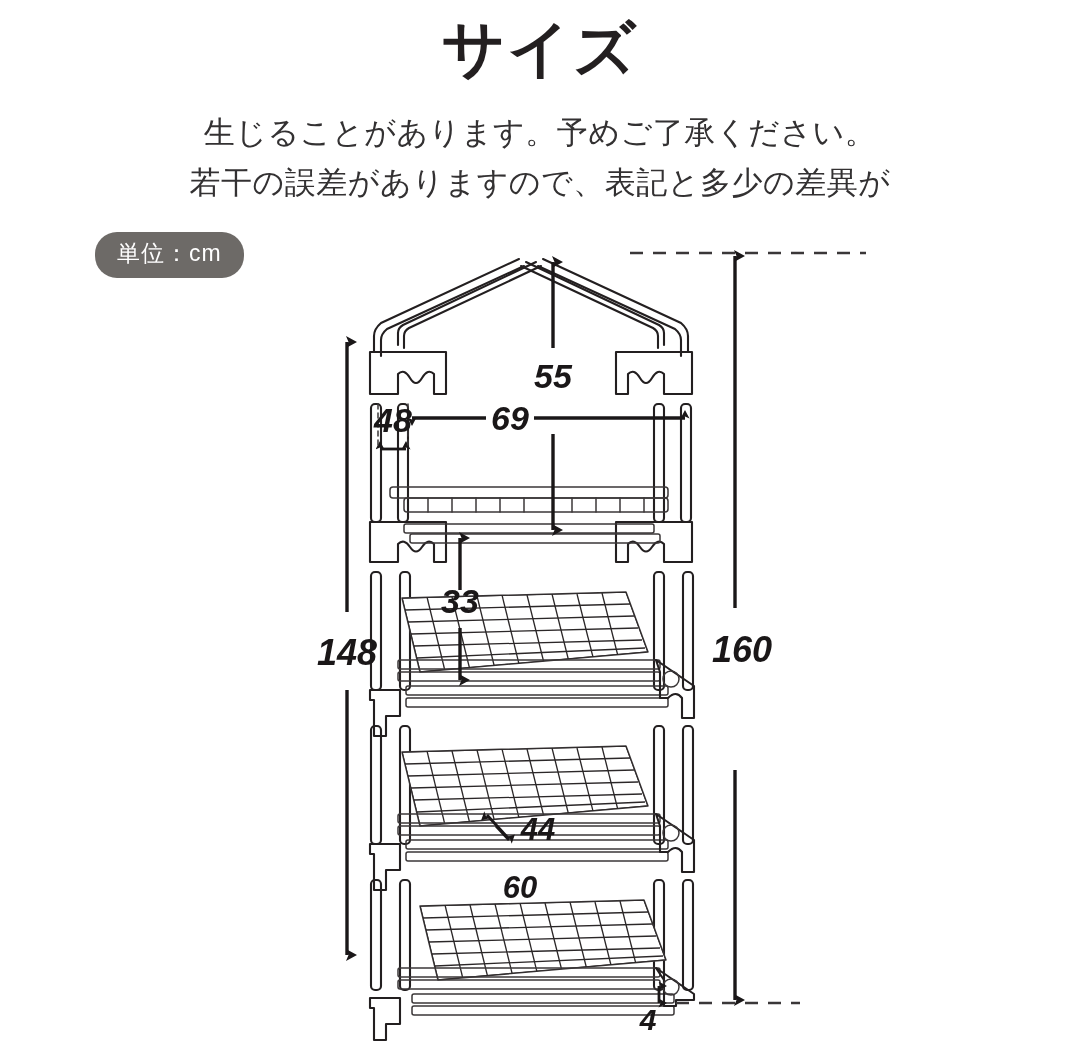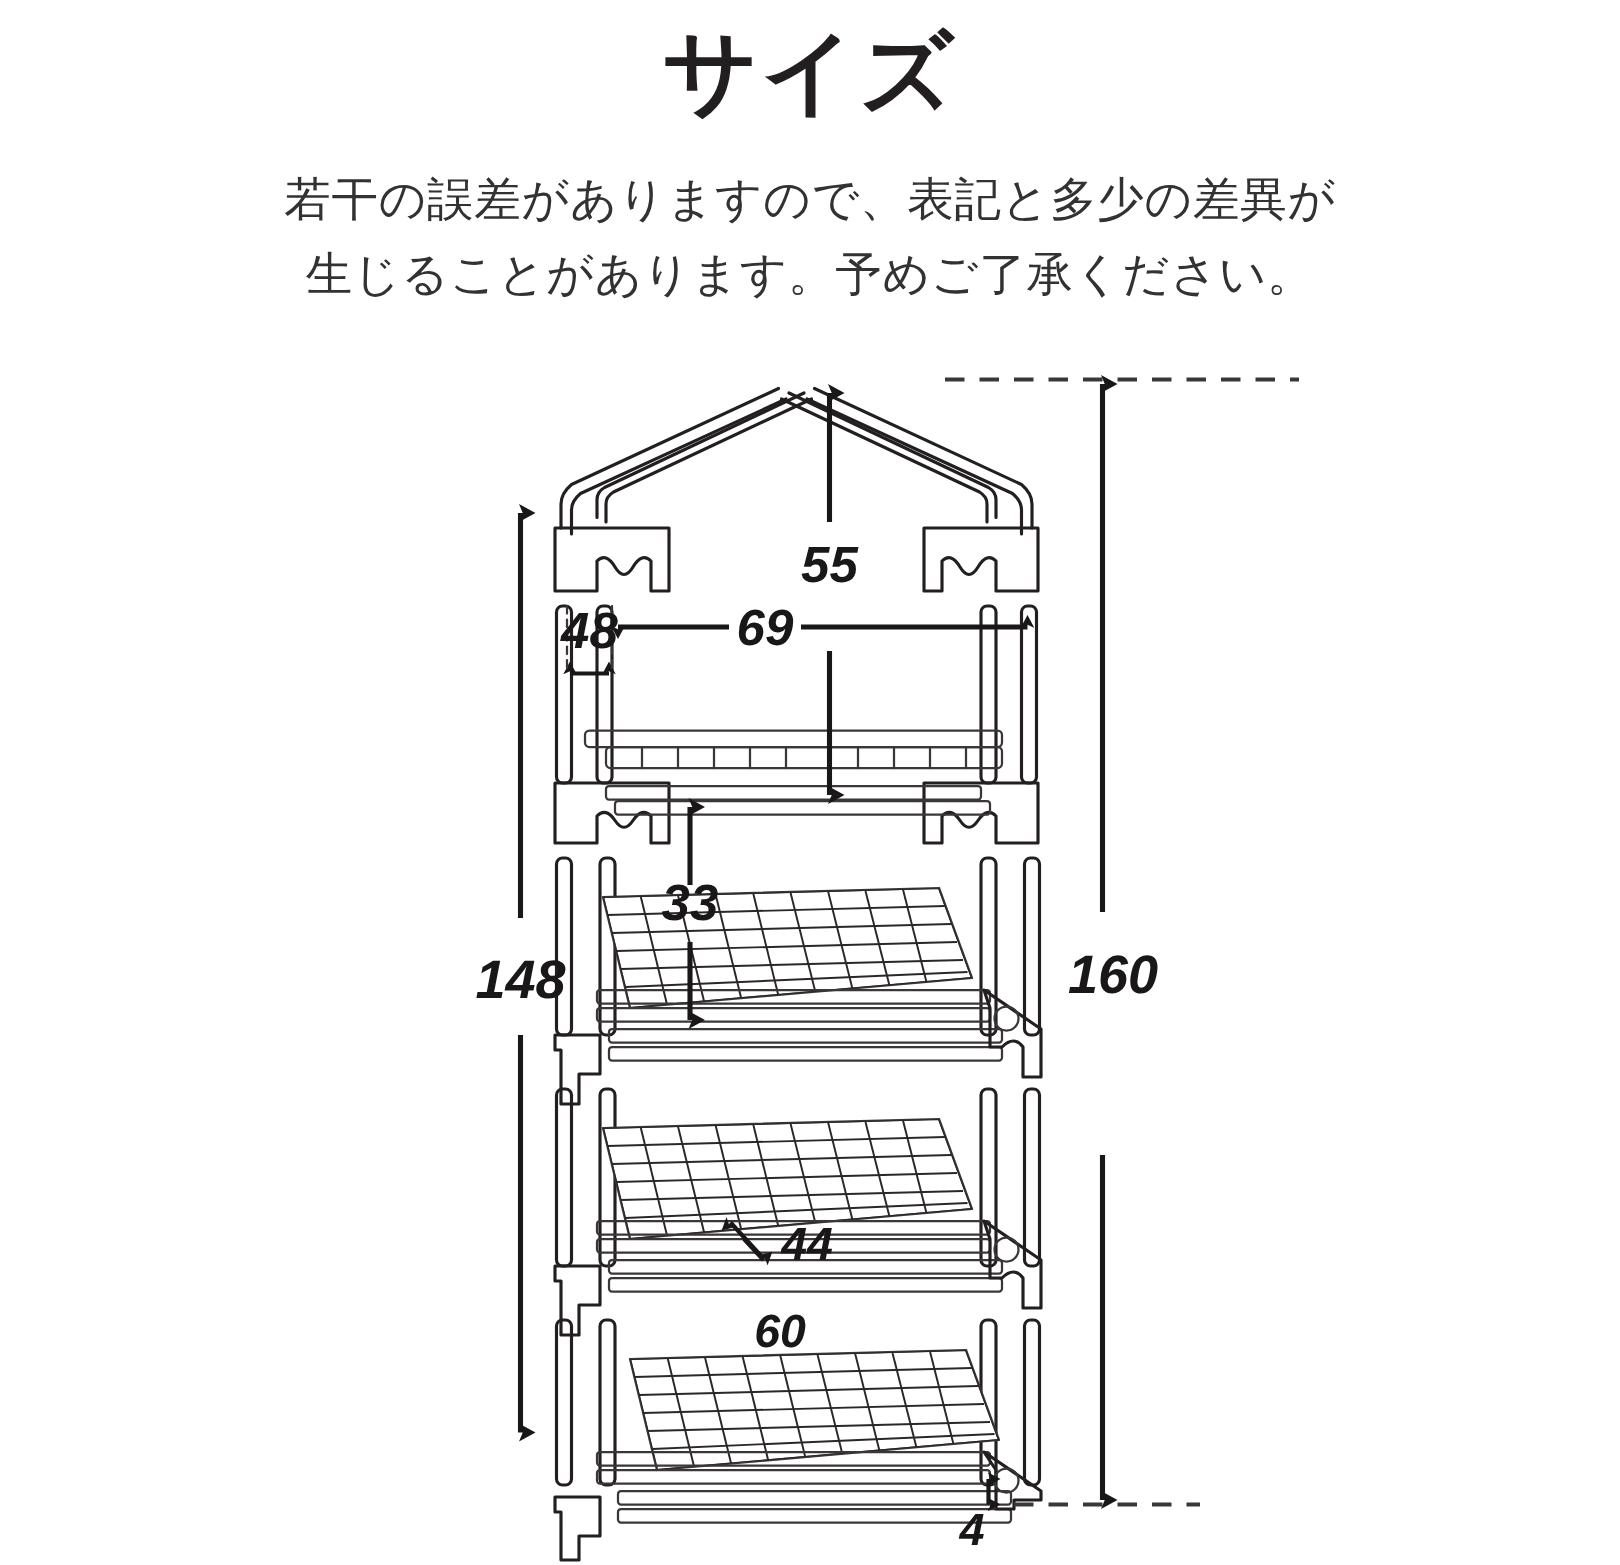--- a/index.html
+++ b/index.html
@@ -86,24 +86,25 @@
   .white-bg { fill: #ffffff; }
 </style>
 </head>
 <body>
 
 <div class="page">
 
   <div class="title">サイズ</div>
 
   <div class="subtitle">
+    <span class="line">生じることがあります。予めご了承ください。</span>
     <span class="line">若干の誤差がありますので、表記と多少の差異が</span>
-    <span class="line">生じることがあります。予めご了承ください。</span>
   </div>
 
+  <div class="unit-badge">単位：cm</div>
 
   <div class="drawing">
   <svg width="1080" height="1043" viewBox="0 0 1080 1043" xmlns="http://www.w3.org/2000/svg">
 
     <defs>
 
       <marker id="ahU" markerWidth="12" markerHeight="12" refX="6" refY="10" orient="auto" markerUnits="userSpaceOnUse">
         <path d="M6,0 L12,11 L6,8.5 L0,11 Z" fill="#1a1718"></path>
       </marker>
       <marker id="ahD" markerWidth="12" markerHeight="12" refX="6" refY="10" orient="auto" markerUnits="userSpaceOnUse">

